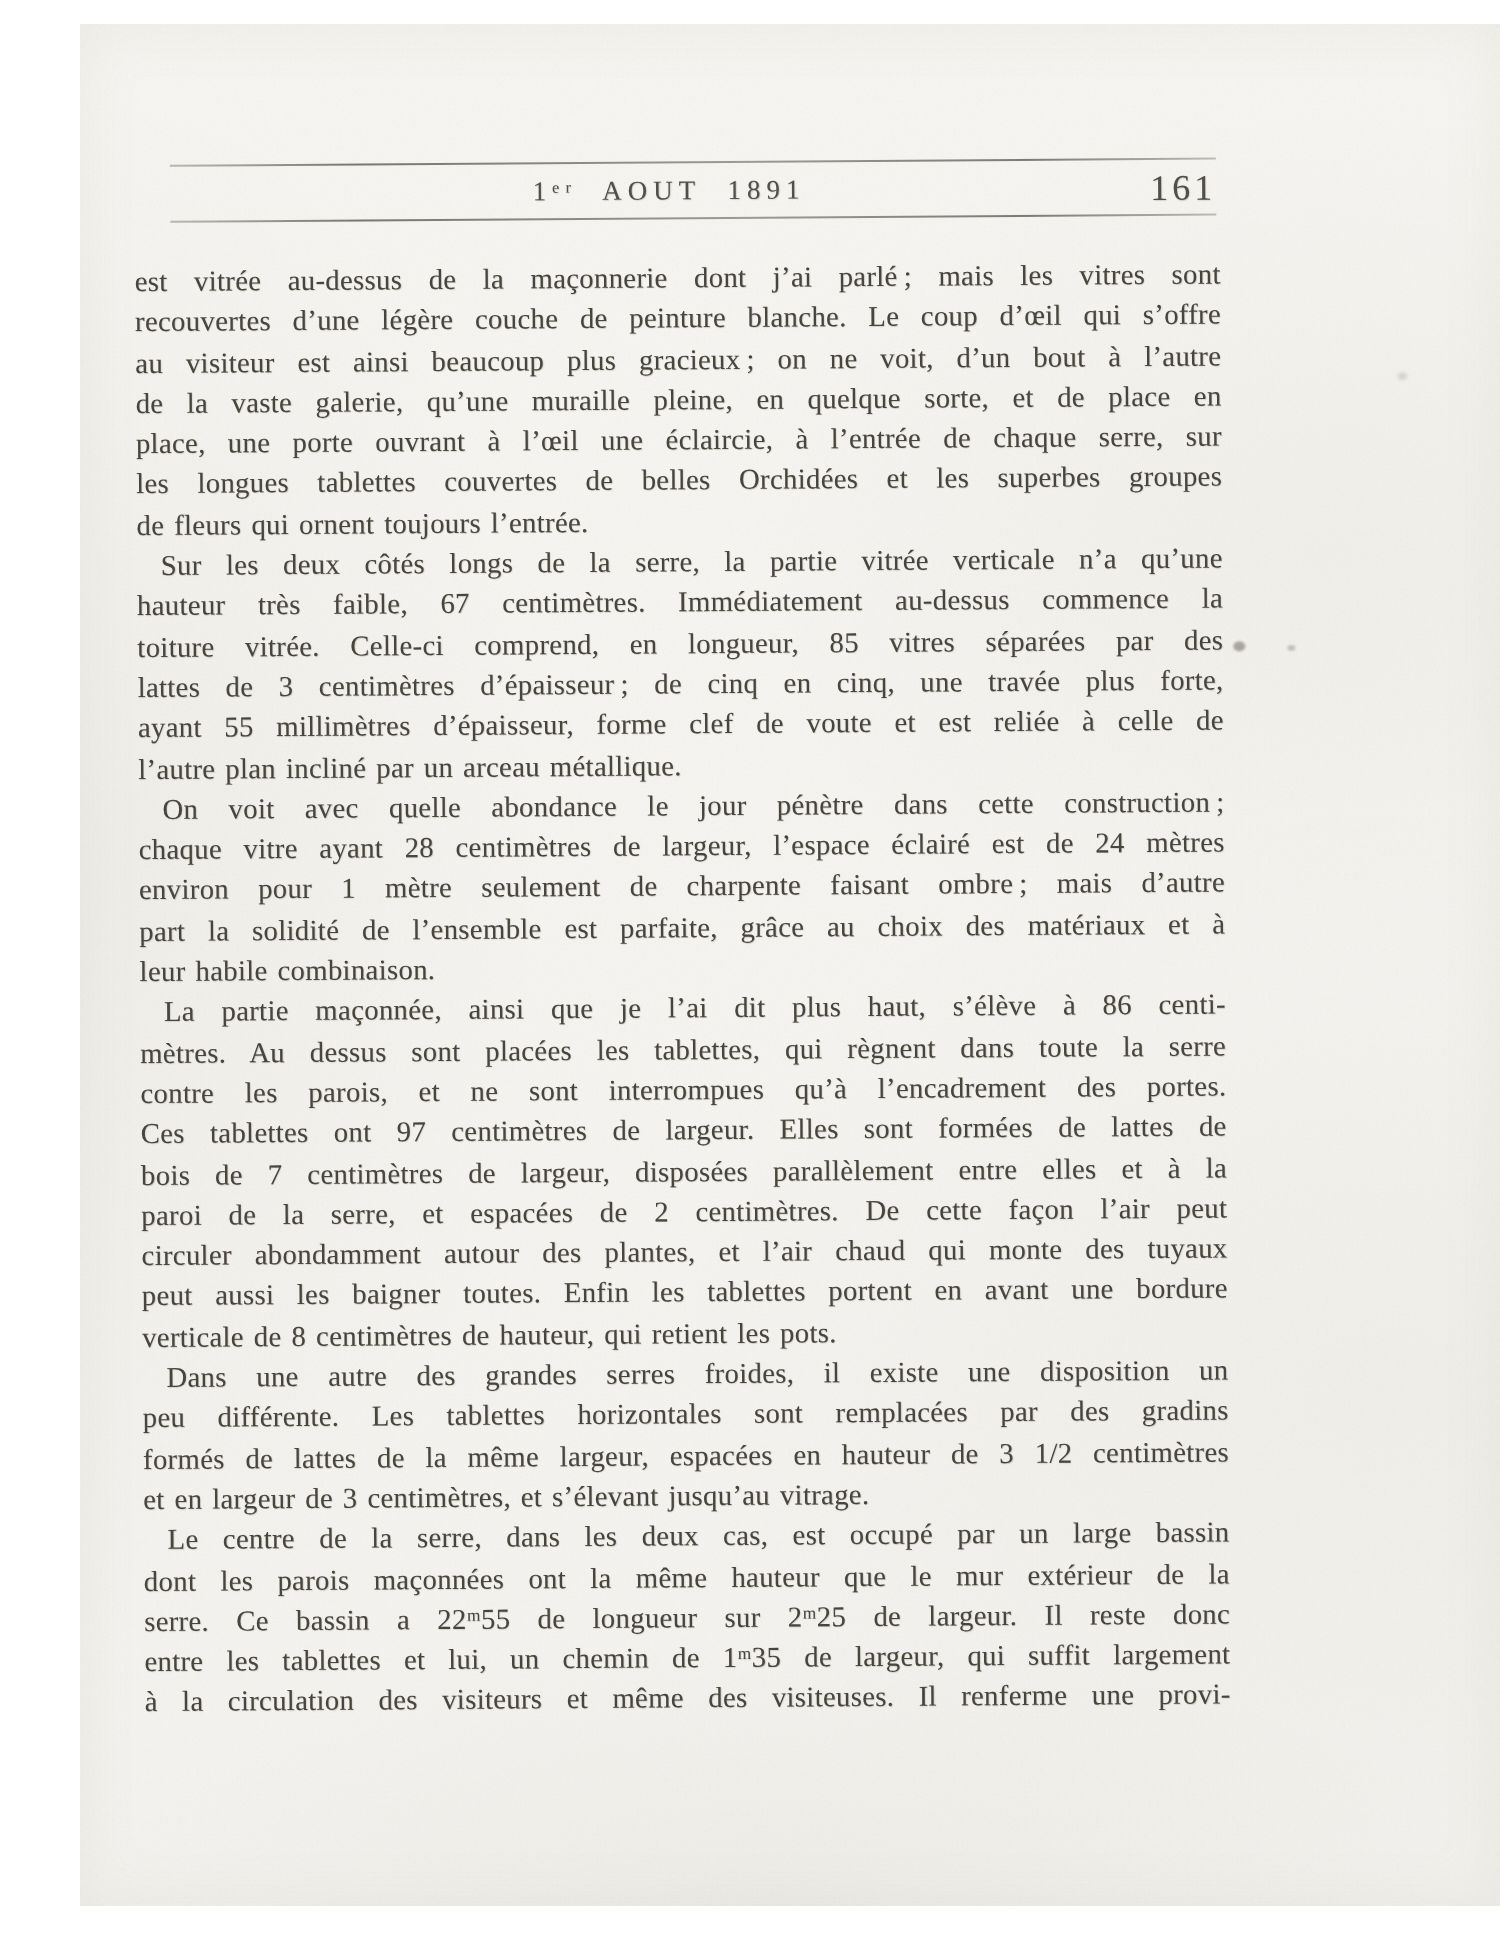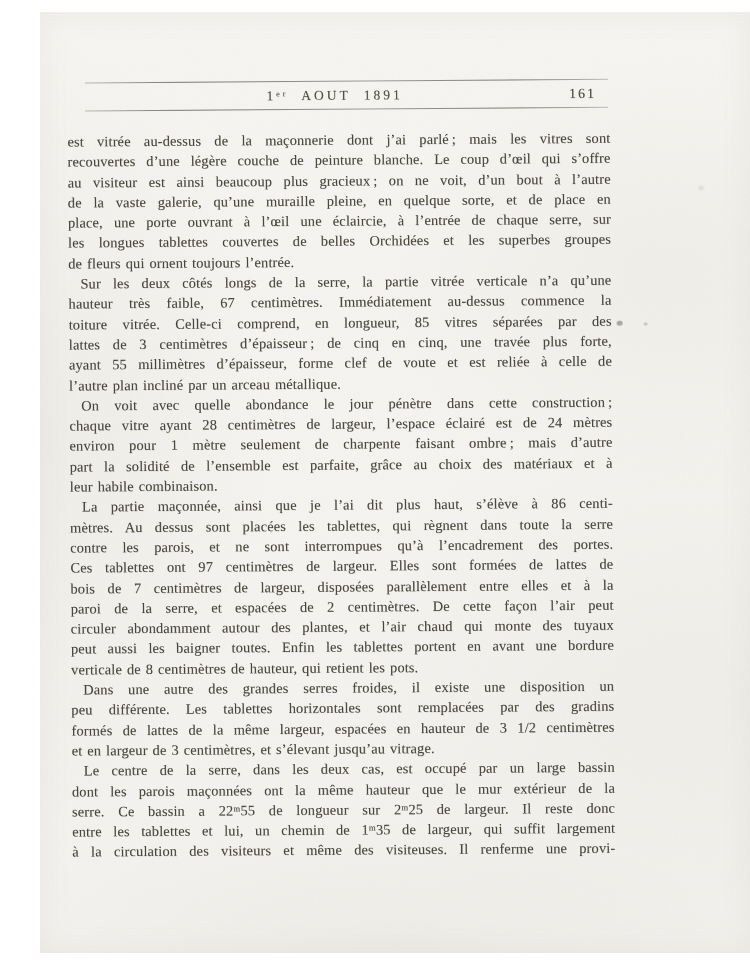--- a/index.html
+++ b/index.html
@@ -65,23 +65,23 @@
     text-align: center;
     padding-right: 24px;
     font-size: 13.5px;
     letter-spacing: 3px;
     word-spacing: 7px;
     color: #4f4c46;
     text-shadow: 0.3px 0.3px 0.6px rgba(80,76,70,0.35);
   }
   .header-pagenum {
     position: absolute;
-    right: 12px;
+    right: 0;
     top: 0;
-    font-size: 14px;
+    font-size: 18px;
     letter-spacing: 2px;
     color: #4f4c46;
     text-shadow: 0.3px 0.3px 0.6px rgba(80,76,70,0.35);
   }
   .page-body {
     position: absolute;
     left: 27px;
     top: 117px;
     width: 543px;
   }

